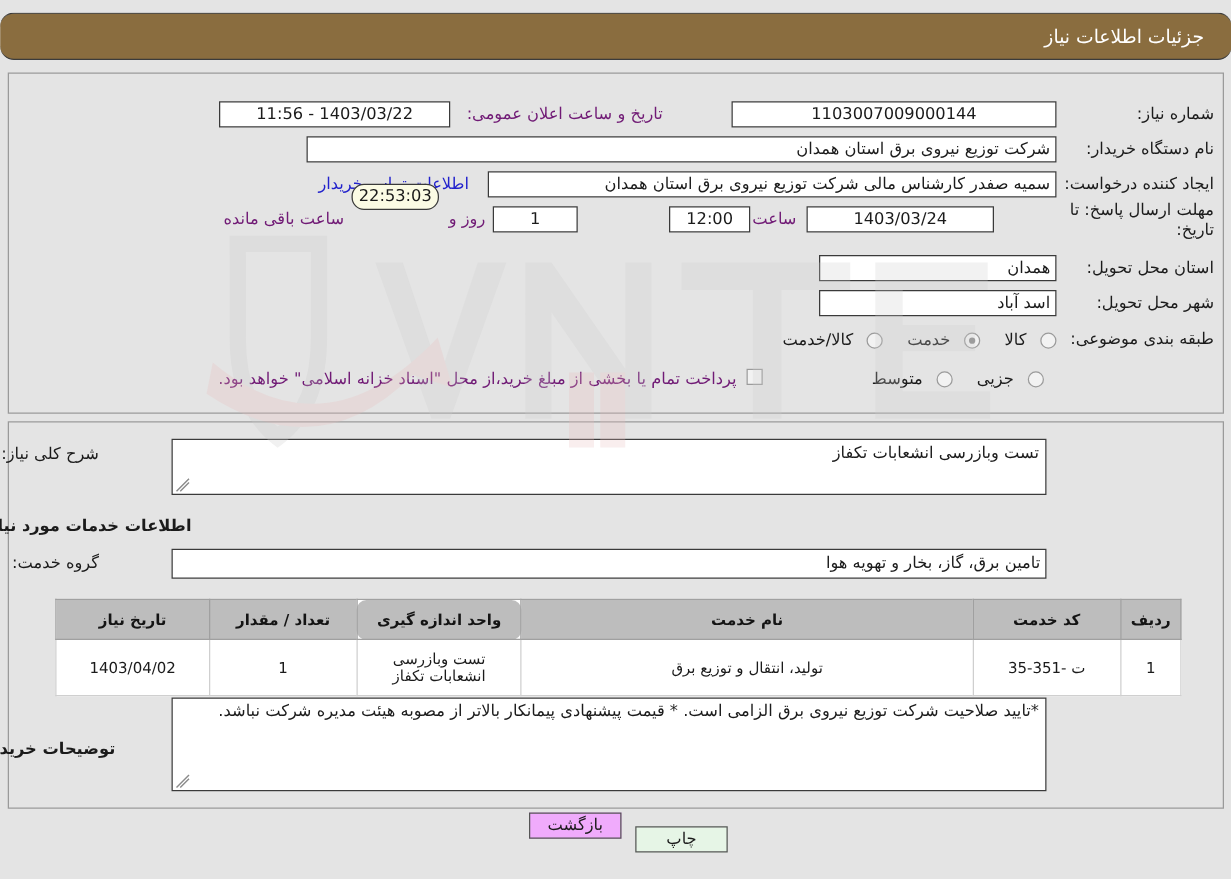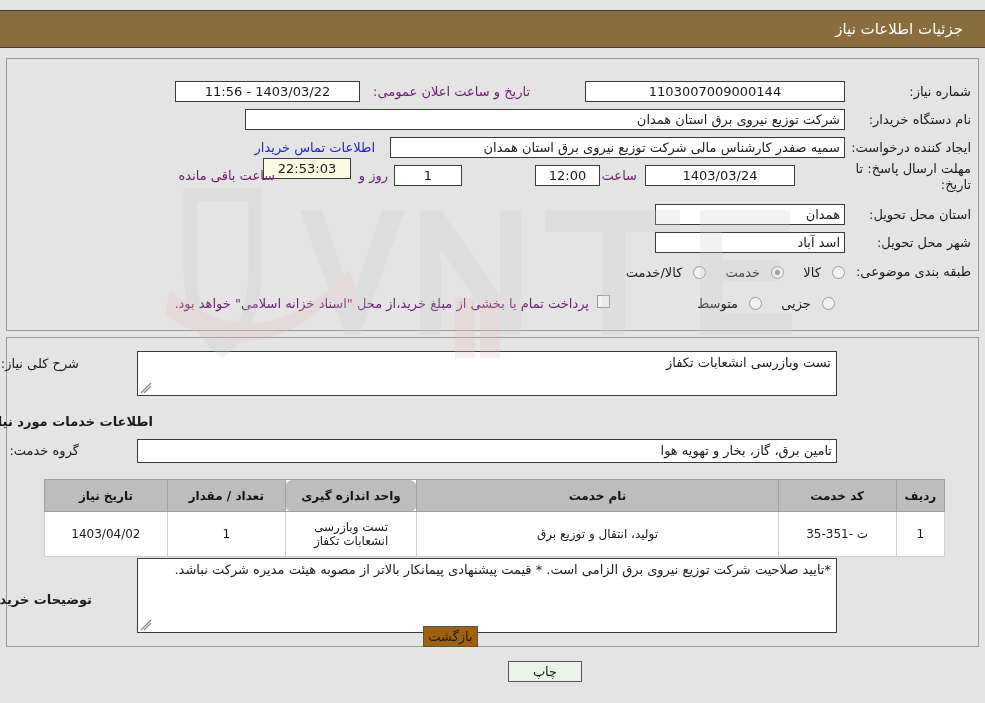--- a/index.html
+++ b/index.html
@@ -25,20 +25,21 @@
     width: 985px;
     height: 38px;
     background: #8a6d3f;
     border-top: 1px solid #3b3b3b;
     border-bottom: 1px solid #3b3b3b;
     box-sizing: border-box;
     display: flex;
     align-items: center;
     justify-content: flex-start;
     padding-right: 22px;
+    border-radius: 11px;
   }
   .header-title {
     color: #ffffff;
     font-size: 15px;
     letter-spacing: 0.2px;
   }
 
   
   .watermark {
     position: absolute;
@@ -186,21 +187,21 @@
     box-sizing: border-box;
     border: 1px solid #555555;
     font-size: 13px;
     text-align: center;
     cursor: pointer;
     font-family: "DejaVu Sans", "Liberation Sans", sans-serif;
     color: #1b1b1b;
     padding: 0;
   }
   #btn-print  { top: 661px; left: 508px; width: 74px; background: #e6f5e6; }
-  #btn-back   { top: 626px; left: 423px; width: 55px; background: #a16207; }
+  #btn-back   { top: 650px; left: 423px; width: 74px; background: #f0abfc; }
 
   .section-title {
     position: absolute;
     font-size: 13px;
     font-weight: bold;
     color: #1b1b1b;
     white-space: nowrap;
   }
 </style>
 </head>
@@ -239,21 +240,21 @@
   <div class="lbl-right" style="top:140px;">ایجاد کننده درخواست:</div>
   <div class="fld rtl-text" style="position:absolute; top:137px; right:140px; width:455px;">سمیه صفدر کارشناس مالی شرکت توزیع نیروی برق استان همدان</div>
   <div class="link-txt" style="position:absolute; top:140px; right:610px;">اطلاعات تماس خریدار</div>
 
   <div class="lbl-right" style="top:161px; width:120px; line-height:16px; white-space:normal; text-align:right;">مهلت ارسال پاسخ: تا تاریخ:</div>
   <div class="fld" style="position:absolute; top:165px; right:190px; width:150px;">1403/03/24</div>
   <div class="plain-txt" style="position:absolute; top:168px; right:348px;">ساعت</div>
   <div class="fld" style="position:absolute; top:165px; right:385px; width:65px;">12:00</div>
   <div class="fld" style="position:absolute; top:165px; right:523px; width:68px;">1</div>
   <div class="plain-txt" style="position:absolute; top:168px; right:597px;text-align:center;">روز و</div>
-  <div class="fld yellow" style="position:absolute; top:158px; right:634px; width:88px;">22:53:03</div>
+  <div class="fld yellow" style="position:absolute; top:147px; right:634px; width:70px;border-radius:10px;">22:53:03</div>
   <div class="plain-txt" style="position:absolute; top:168px; right:710px;">ساعت باقی مانده</div>
 
   <div class="lbl-right" style="top:207px;">استان محل تحویل:</div>
   <div class="fld rtl-text" style="position:absolute; top:204px; right:140px; width:190px;">همدان</div>
 
   <div class="lbl-right" style="top:235px;">شهر محل تحویل:</div>
   <div class="fld rtl-text" style="position:absolute; top:232px; right:140px; width:190px;">اسد آباد</div>
 
   <div class="lbl-right" style="top:264px;">طبقه بندی موضوعی:</div>
   <div style="position:absolute; top:262px; right:140px; white-space:nowrap;">

